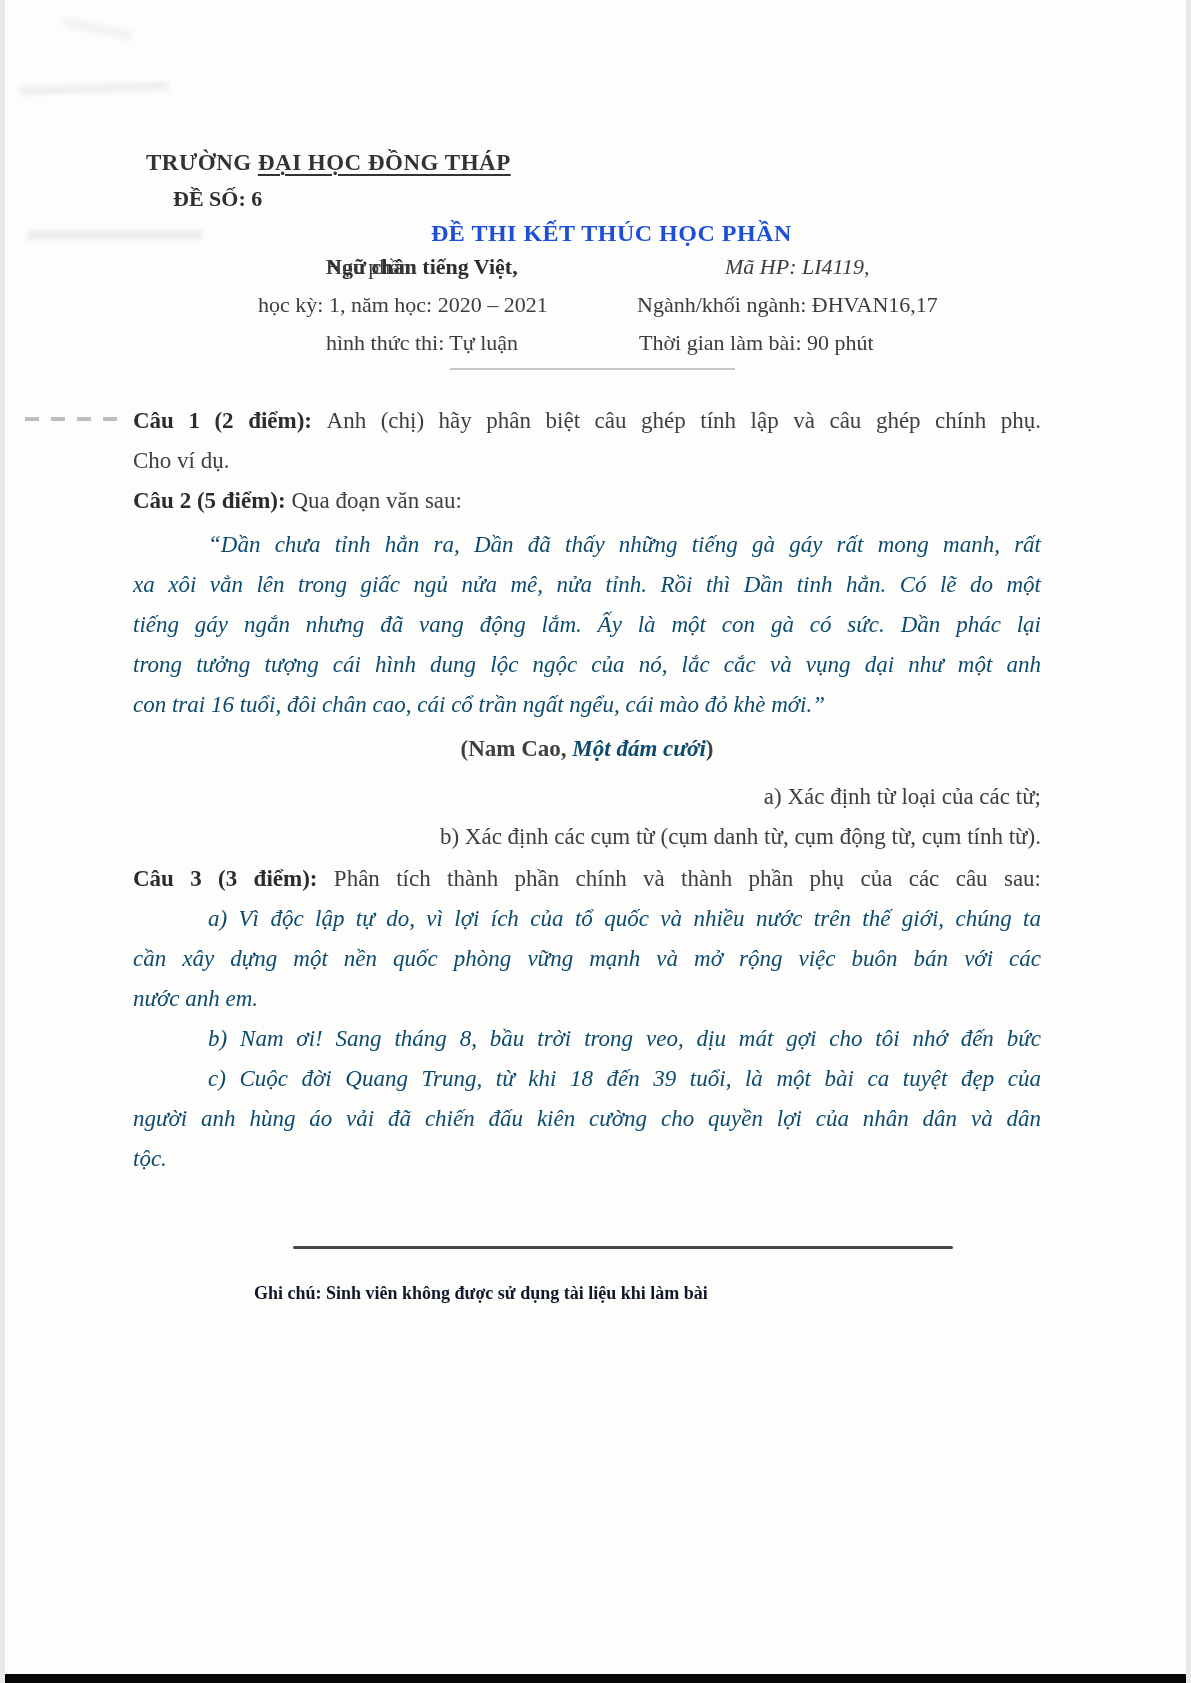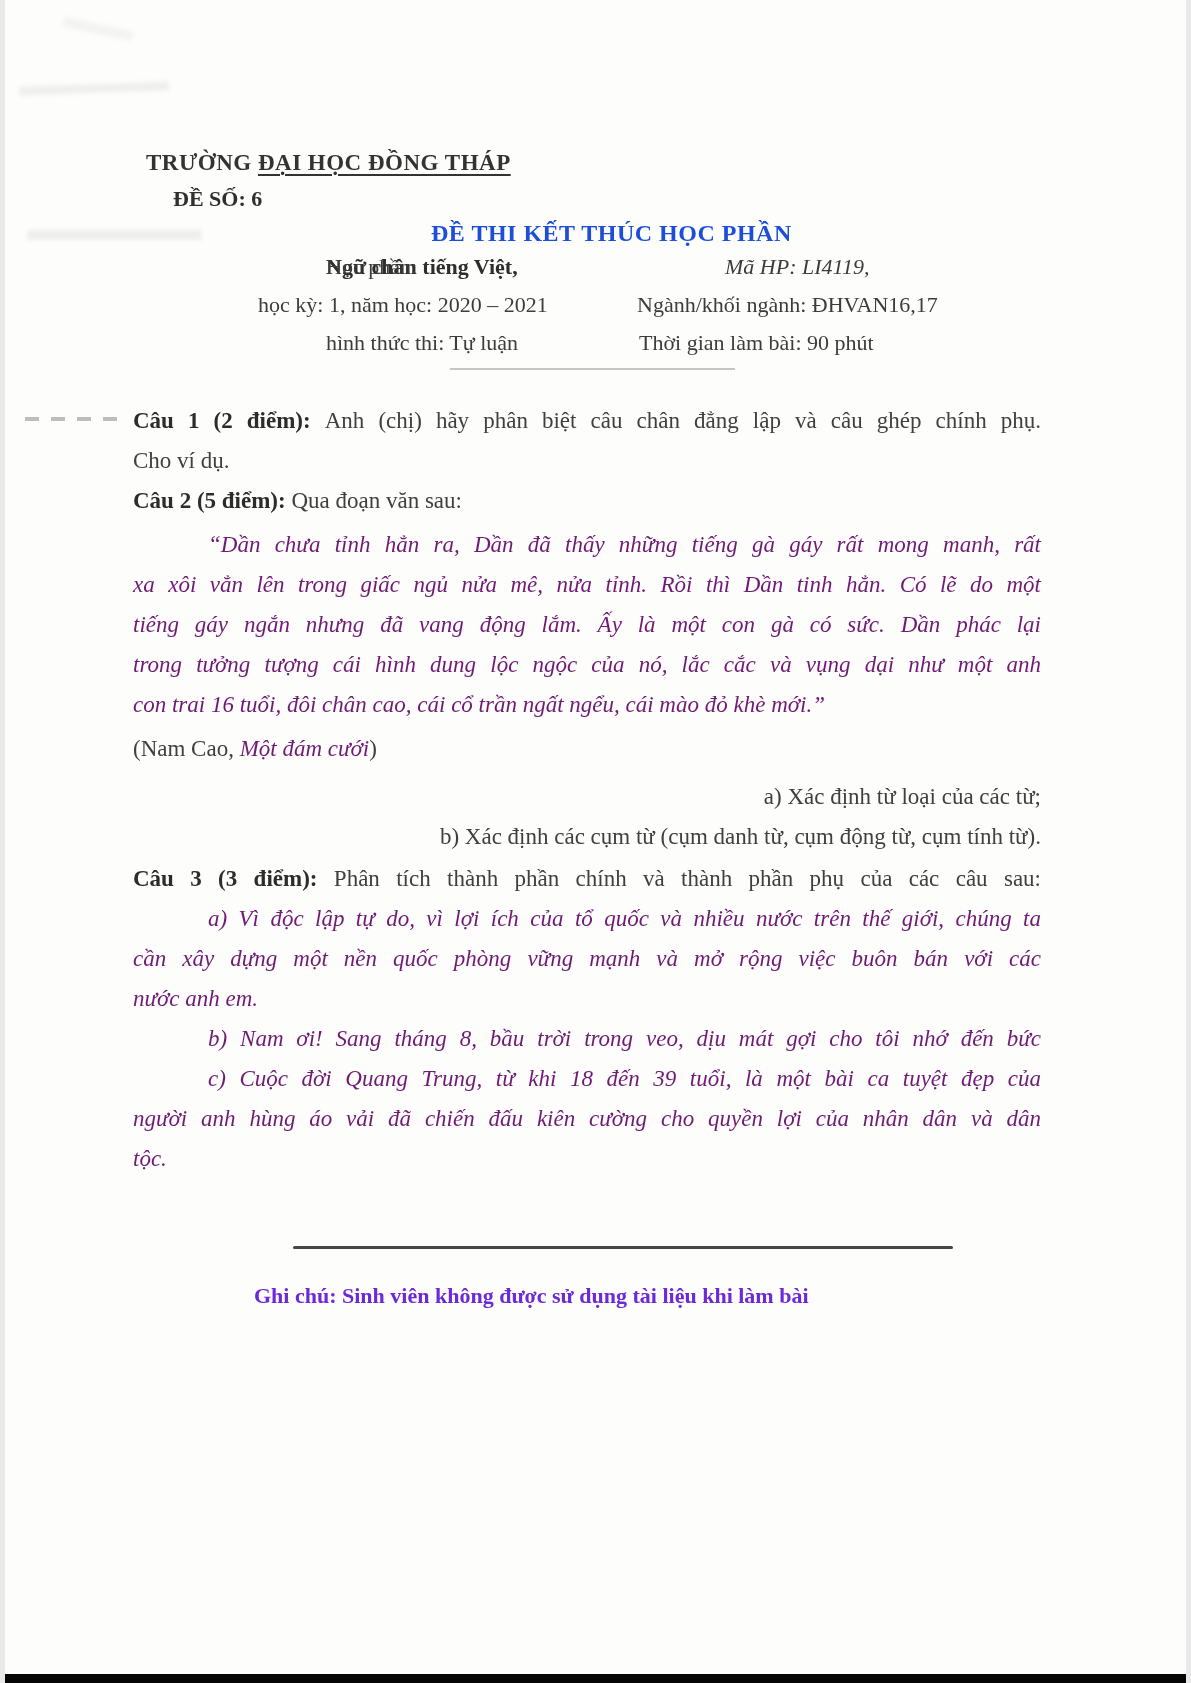--- a/index.html
+++ b/index.html
@@ -22,26 +22,26 @@
   .m-sem    { left:253px; } .m-major { left:632px; }
   .m-format { left:321px; } .m-dur   { left:634px; }
   .m-course b { position:static; font-weight:700; color:#2d2d2d; }
   .hdr-underline { position:absolute; left:445px; top:368px; width:285px; height:2px; background:#c6c6c6; }
   
   .content { position:absolute; left:128px; top:401px; width:908px; font-size:23px; line-height:40px; }
   .content > div { min-height:40px; }
   .b { font-weight:700; color:#2c2c2c; }
   .j { text-align:justify; text-align-last:justify; }
   .ind { text-indent:75px;text-align:right; }
-  .it { font-style:italic; color:#701a75; }
-  .right { text-align:left; }
+  .it { font-style:italic; color:#0c4a6e; }
+  .right { text-align:center;font-weight:bold; }
   .mt4 { margin-top:4px; } .mt8 { margin-top:8px; } .mt2 { margin-top:2px; }
   
   .divider { position:absolute; left:288px; top:1246px; width:660px; height:3px; background:#474747; border-radius:2px; }
-  .note { position:absolute; left:249px; top:1283px; font-weight:700; font-size:22px; color:#6d28d9; white-space:nowrap; }
+  .note { position:absolute; left:249px; top:1283px; font-weight:700; font-size:18px; color:#0f172a; white-space:nowrap; }
   .bottom-bar { position:absolute; left:0; bottom:0; width:100%; height:9px; background:#060606; }
   
   .art { position:absolute; pointer-events:none; }
   .art1 { left:58px;  top:24px;  width:70px;  height:10px; background:rgba(60,60,60,.05); transform:rotate(12deg); filter:blur(2px); }
   .art2 { left:14px;  top:84px;  width:150px; height:9px;  background:rgba(60,60,60,.07); transform:rotate(-2deg); filter:blur(2px); }
   .art3 { left:22px;  top:230px; width:175px; height:10px; background:rgba(60,60,60,.08); filter:blur(2px); }
   .art4 { left:20px;  top:417px; width:100px; height:4px;
           background:repeating-linear-gradient(90deg, rgba(70,70,70,.35) 0 14px, transparent 14px 26px);
           filter:blur(.6px); }
 </style>
@@ -76,21 +76,21 @@
     <div class="mrow">
       <span class="m-format">hình thức thi: Tự luận</span>
       <span class="m-dur">Thời gian làm bài: 90 phút</span>
     </div>
   </div>
 
   <div class="hdr-underline"></div>
 
   <div class="content">
     <div class="j">
-      <span class="b">Câu 1 (2 điểm): </span><span>Anh (chị) hãy phân biệt câu chân đẳng lập và câu ghép chính phụ.</span>
+      <span class="b">Câu 1 (2 điểm): </span><span>Anh (chị) hãy phân biệt câu ghép tính lập và câu ghép chính phụ.</span>
     </div>
     <div>Cho ví dụ.</div>
 
     <div>
       <span class="b">Câu 2 (5 điểm): </span><span>Qua đoạn văn sau:</span>
     </div>
 
     <div class="it ind j mt4">“Dần chưa tỉnh hẳn ra, Dần đã thấy những tiếng gà gáy rất mong manh, rất</div>
     <div class="it j">xa xôi vẳn lên trong giấc ngủ nửa mê, nửa tỉnh. Rồi thì Dần tinh hẳn. Có lẽ do một</div>
     <div class="it j">tiếng gáy ngắn nhưng đã vang động lắm. Ấy là một con gà có sức. Dần phác lại</div>

